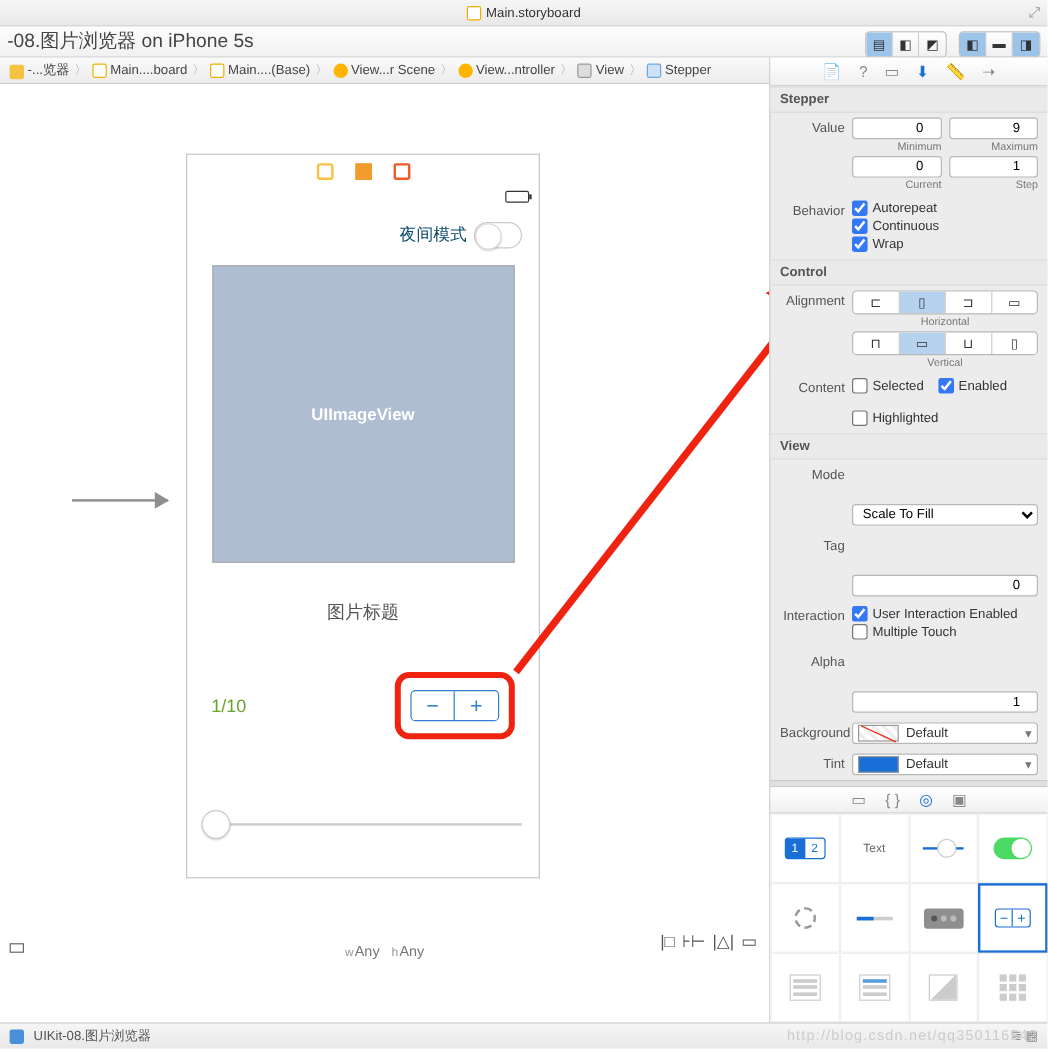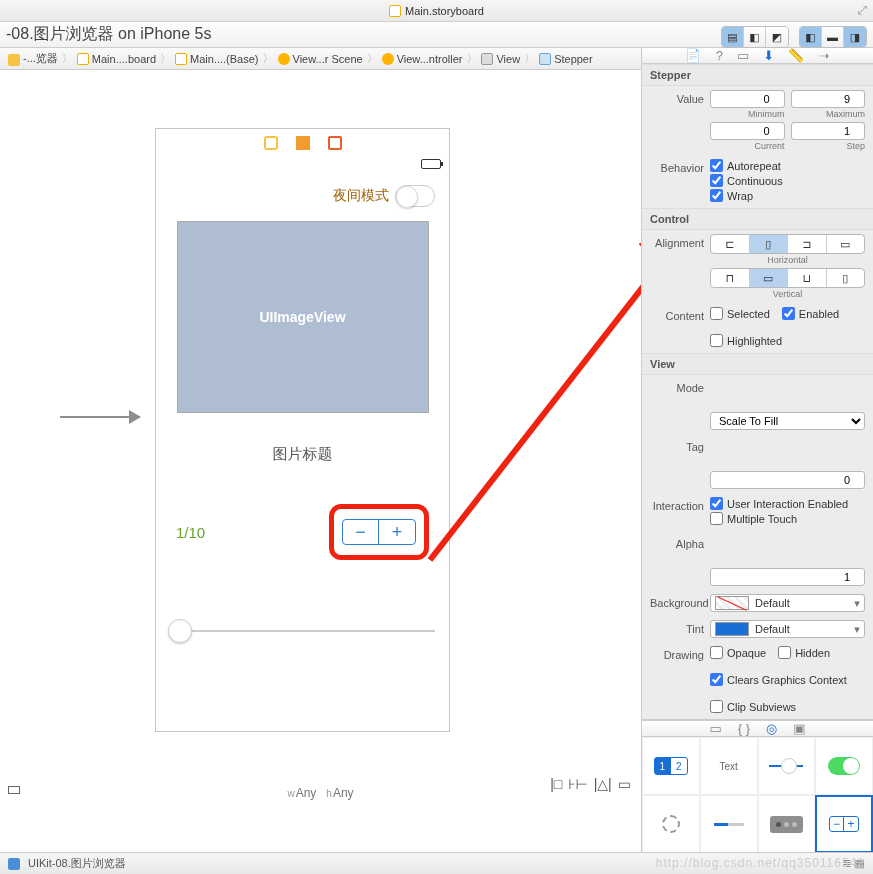--- a/index.html
+++ b/index.html
@@ -38,21 +38,21 @@
   .yelsq { width:14px; height:14px; border:2px solid #f7c143; border-radius:3px; }
   .orncube { width:14px; height:14px; background:#f29b2e; }
   .orncard { width:14px; height:14px; border:2px solid #f05a28; border-radius:2px; }
   .statusbar { height:14px; display:flex; justify-content:flex-end; padding:0 8px; }
   .battery { width:20px; height:10px; border:1px solid #333; border-radius:2px; position:relative; margin-top:2px; }
   .battery:after { content:""; position:absolute; right:-3px; top:2px; width:2px; height:4px; background:#333; }
   .screen { padding: 8px 14px 0 14px; }
   .nightmode { display:flex; justify-content:flex-end; align-items:center; gap:6px; margin:6px 0 14px 0; }
   .switch { width:40px; height:22px; border:1px solid #ccc; border-radius:11px; position:relative; background:#fff; }
   .switch:after { content:""; position:absolute; width:20px; height:20px; border-radius:50%; background:#fff; border:1px solid #ddd; left:0; top:0; box-shadow:0 1px 2px rgba(0,0,0,.2);}
-  .imgview { width:252px; height:192px; margin:0 auto; background:#aebdd2; border:1px solid #aaa; display:flex; align-items:center; justify-content:center; color:#fff; font-size:14px; font-weight:bold; }
+  .imgview { width:252px; height:248px; margin:0 auto; background:#aebdd2; border:1px solid #aaa; display:flex; align-items:center; justify-content:center; color:#fff; font-size:14px; font-weight:bold; }
   .imgtitle { text-align:center; margin-top:32px; font-size:15px; color:#555; }
   .row2 { display:flex; justify-content:space-between; align-items:center; margin-top:40px; padding:0 6px; }
   .counter { color:#66a329; font-size:15px; }
   .stepper-annot { border:5px solid #f02311; border-radius:12px; padding:10px 8px; }
   .stepper-ctrl { display:flex; border:1px solid #2f7fd1; border-radius:4px; overflow:hidden; }
   .stepper-ctrl span { width:36px; height:24px; display:flex; align-items:center; justify-content:center; color:#2f7fd1; font-size:18px; }
   .stepper-ctrl span:first-child { border-right:1px solid #2f7fd1; }
   .slider { margin-top:62px; height:18px; position:relative; }
   .slider-track { position:absolute; left:0; right:0; top:8px; height:2px; background:#ccc; }
   .slider-thumb { position:absolute; left:-2px; top:-3px; width:24px; height:24px; border-radius:50%; background:#fff; border:1px solid #ccc; box-shadow:0 1px 2px rgba(0,0,0,.2);}
@@ -199,21 +199,21 @@
     <div class="phone-tabs">
       <span class="yelsq"></span>
       <span class="orncube"></span>
       <span class="orncard"></span>
     </div>
     <div class="statusbar">
       <span class="battery"></span>
     </div>
     <div class="screen">
       <div class="nightmode">
-        <span style="font-size:14px;color:#a16207">夜间模式</span>
+        <span style="font-size:14px;color:#0c4a6e">夜间模式</span>
         <span class="switch"></span>
       </div>
       <div class="imgview">
           <span>UIImageView</span>
         </div>
       <div class="imgtitle">图片标题</div>
       <div class="row2">
         <span class="counter">1/10</span>
         <span class="stepper-annot">
           <span class="stepper-ctrl">
@@ -370,41 +370,20 @@
   <div class="prop-row">
     <div class="prop-label">Tint</div>
     <div class="prop-body">
         <div class="colorwell">
           <span class="sw blue"></span>
           <span class="txt">Default</span>
           <span class="caret">▾</span>
         </div>
       </div>
   </div>
-  <div class="prop-row">
-    <div class="prop-label">Drawing</div>
-    <div class="prop-body" style="display:flex;gap:12px;flex-wrap:wrap">
-      <label class="chk">
-          <input type="checkbox" style="">
-          <span>Opaque</span>
-        </label>
-      <label class="chk">
-          <input type="checkbox" style="">
-          <span>Hidden</span>
-        </label>
-      <label class="chk" style="width:100%">
-          <input type="checkbox" checked="" style="">
-          <span>Clears Graphics Context</span>
-        </label>
-      <label class="chk" style="width:100%">
-          <input type="checkbox" style="">
-          <span>Clip Subviews</span>
-        </label>
-    </div>
-  </div>
 
   <div class="divider"></div>
   <div class="lib-tabs">
     <span>▭</span>
     <span>{ }</span>
     <span class="on">◎</span>
     <span>▣</span>
   </div>
   <div class="lib-grid">
     <div class="lib-item">

